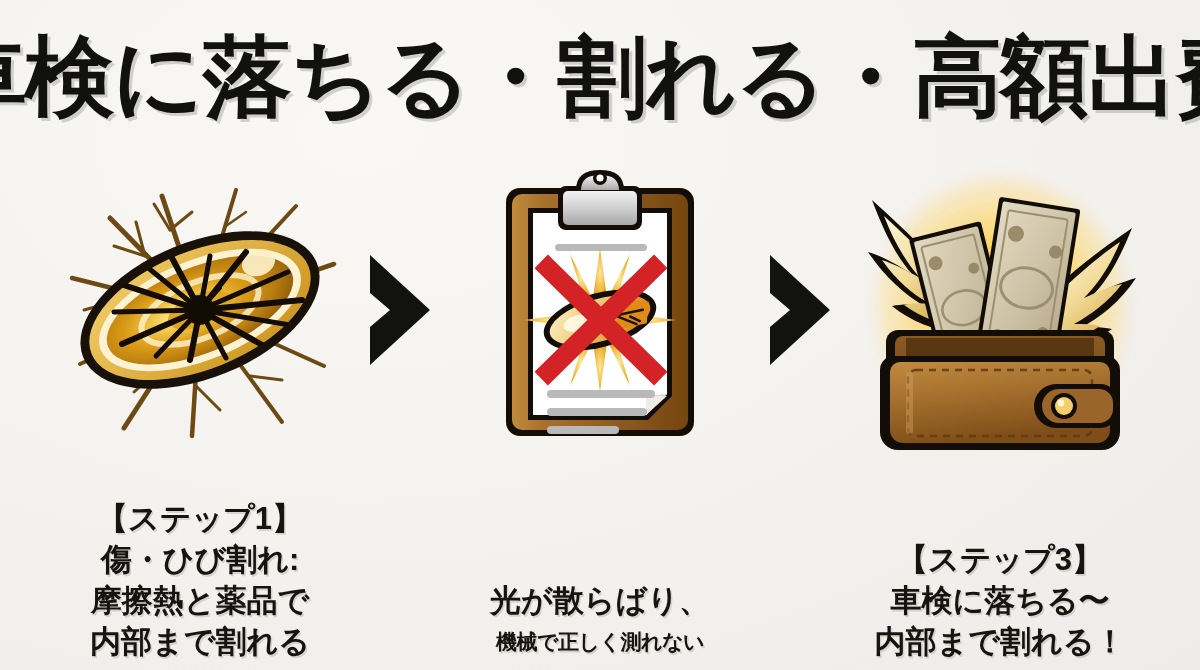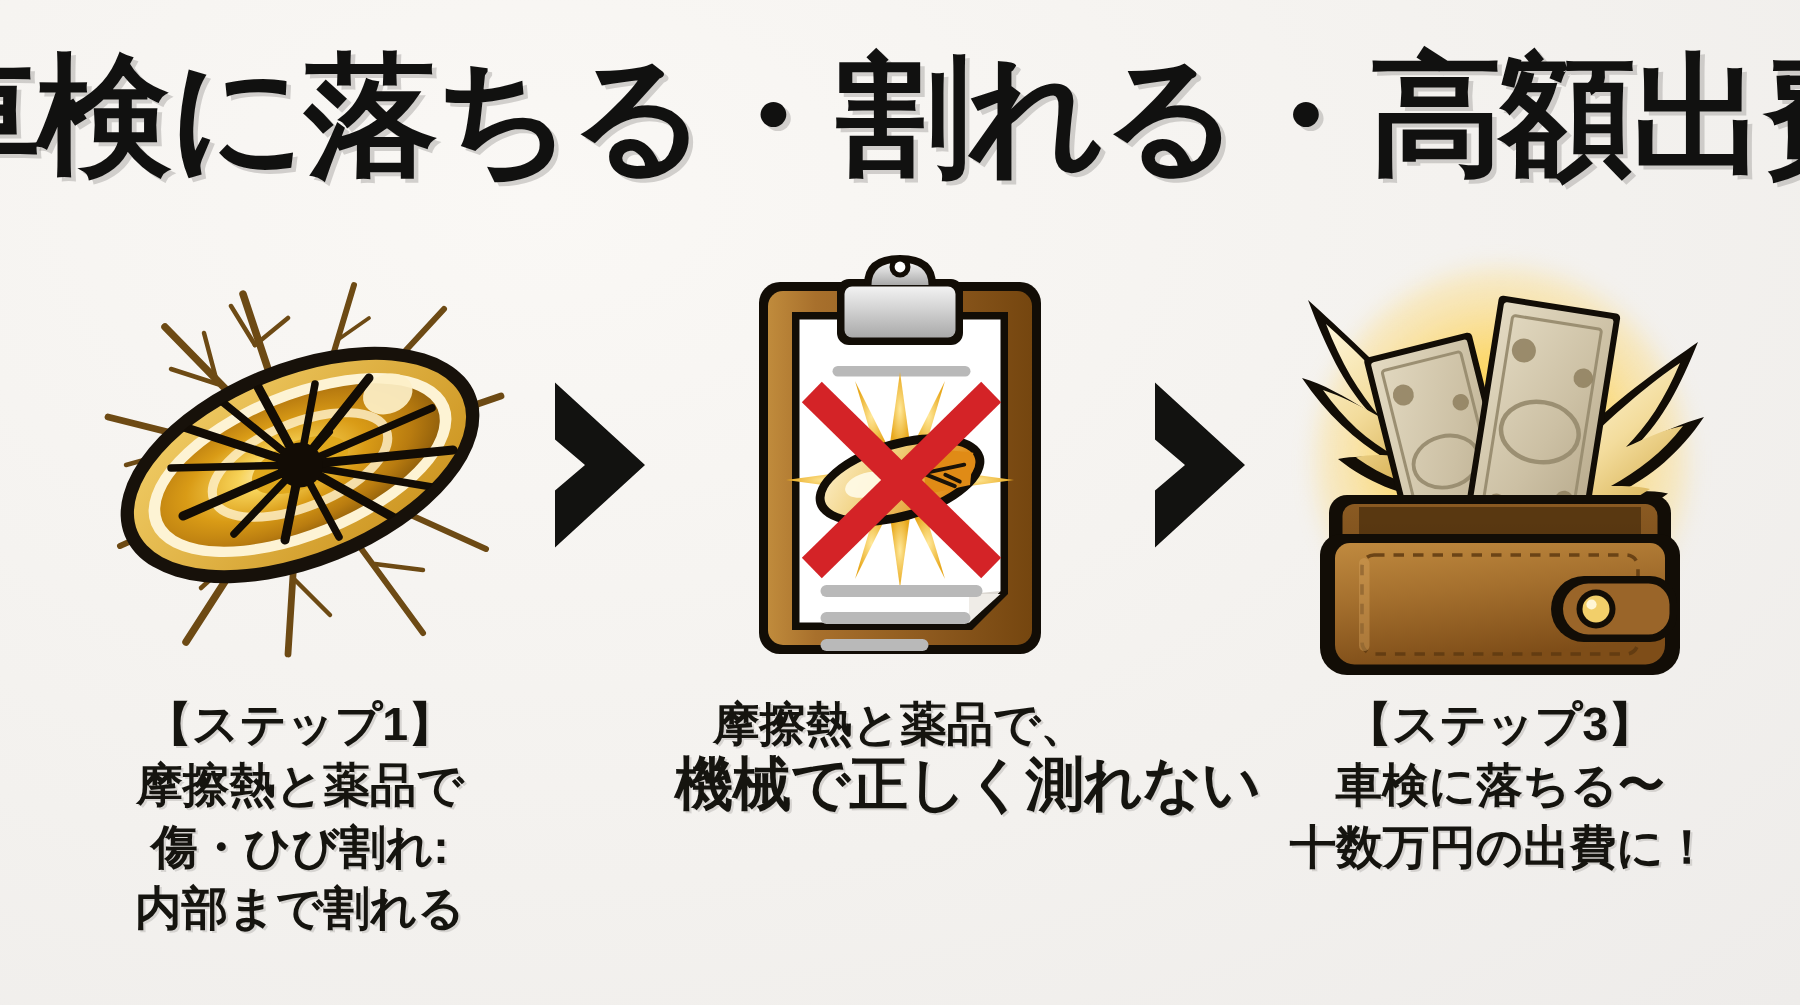--- a/index.html
+++ b/index.html
@@ -78,38 +78,38 @@
   .chevron svg { display: block; }
 
   
   .captions {
     position: absolute;
     top: 462px;
     left: 0;
     width: 1200px;
     height: 200px;
     display: flex;
-    align-items: flex-start;
+    align-items: flex-end;
     justify-content: center;
   }
   .caption {
     width: 300px;
     flex: none;
     text-align: center;
     color: #15140f;
   }
   .caption-spacer { width: 100px; flex: none; }
   .cap-line {
     font-size: 31px;
     line-height: 41px;
     font-weight: 800;
     white-space: nowrap;
     text-shadow: 1.5px 1.5px 0 rgba(160,158,155,0.35);
   }
-  .cap-line.wide { font-size: 39px; letter-spacing: -0.5px; }
+  .cap-line.wide { font-size: 21px; letter-spacing: -0.5px; }
 
   
   .lens-wrap { position: absolute; inset: 0; }
 
   
   .clip-wrap { position: absolute; inset: 0; }
 
   
   .wallet-wrap { position: absolute; inset: 0; }
   .glow {
@@ -410,32 +410,32 @@
         <circle cx="211" cy="243" r="3.4" fill="#fff6d5"></circle>
       </svg>
     </div>
   </div>
 </div>
 
 <div class="captions">
 
   <div class="caption">
     <div class="cap-line">【ステップ1】</div>
+    <div class="cap-line">傷・ひび割れ:</div>
     <div class="cap-line">摩擦熱と薬品で</div>
-    <div class="cap-line">傷・ひび割れ:</div>
     <div class="cap-line">内部まで割れる</div>
   </div>
 
   <div class="caption-spacer"></div>
 
   <div class="caption">
-    <div class="cap-line">摩擦熱と薬品で、</div>
+    <div class="cap-line">光が散らばり、</div>
     <div class="cap-line wide">機械で正しく測れない</div>
   </div>
 
   <div class="caption-spacer"></div>
 
   <div class="caption">
     <div class="cap-line">【ステップ3】</div>
     <div class="cap-line">車検に落ちる〜</div>
-    <div class="cap-line">十数万円の出費に！</div>
+    <div class="cap-line">内部まで割れる！</div>
   </div>
 </div>
 
 </body></html>

